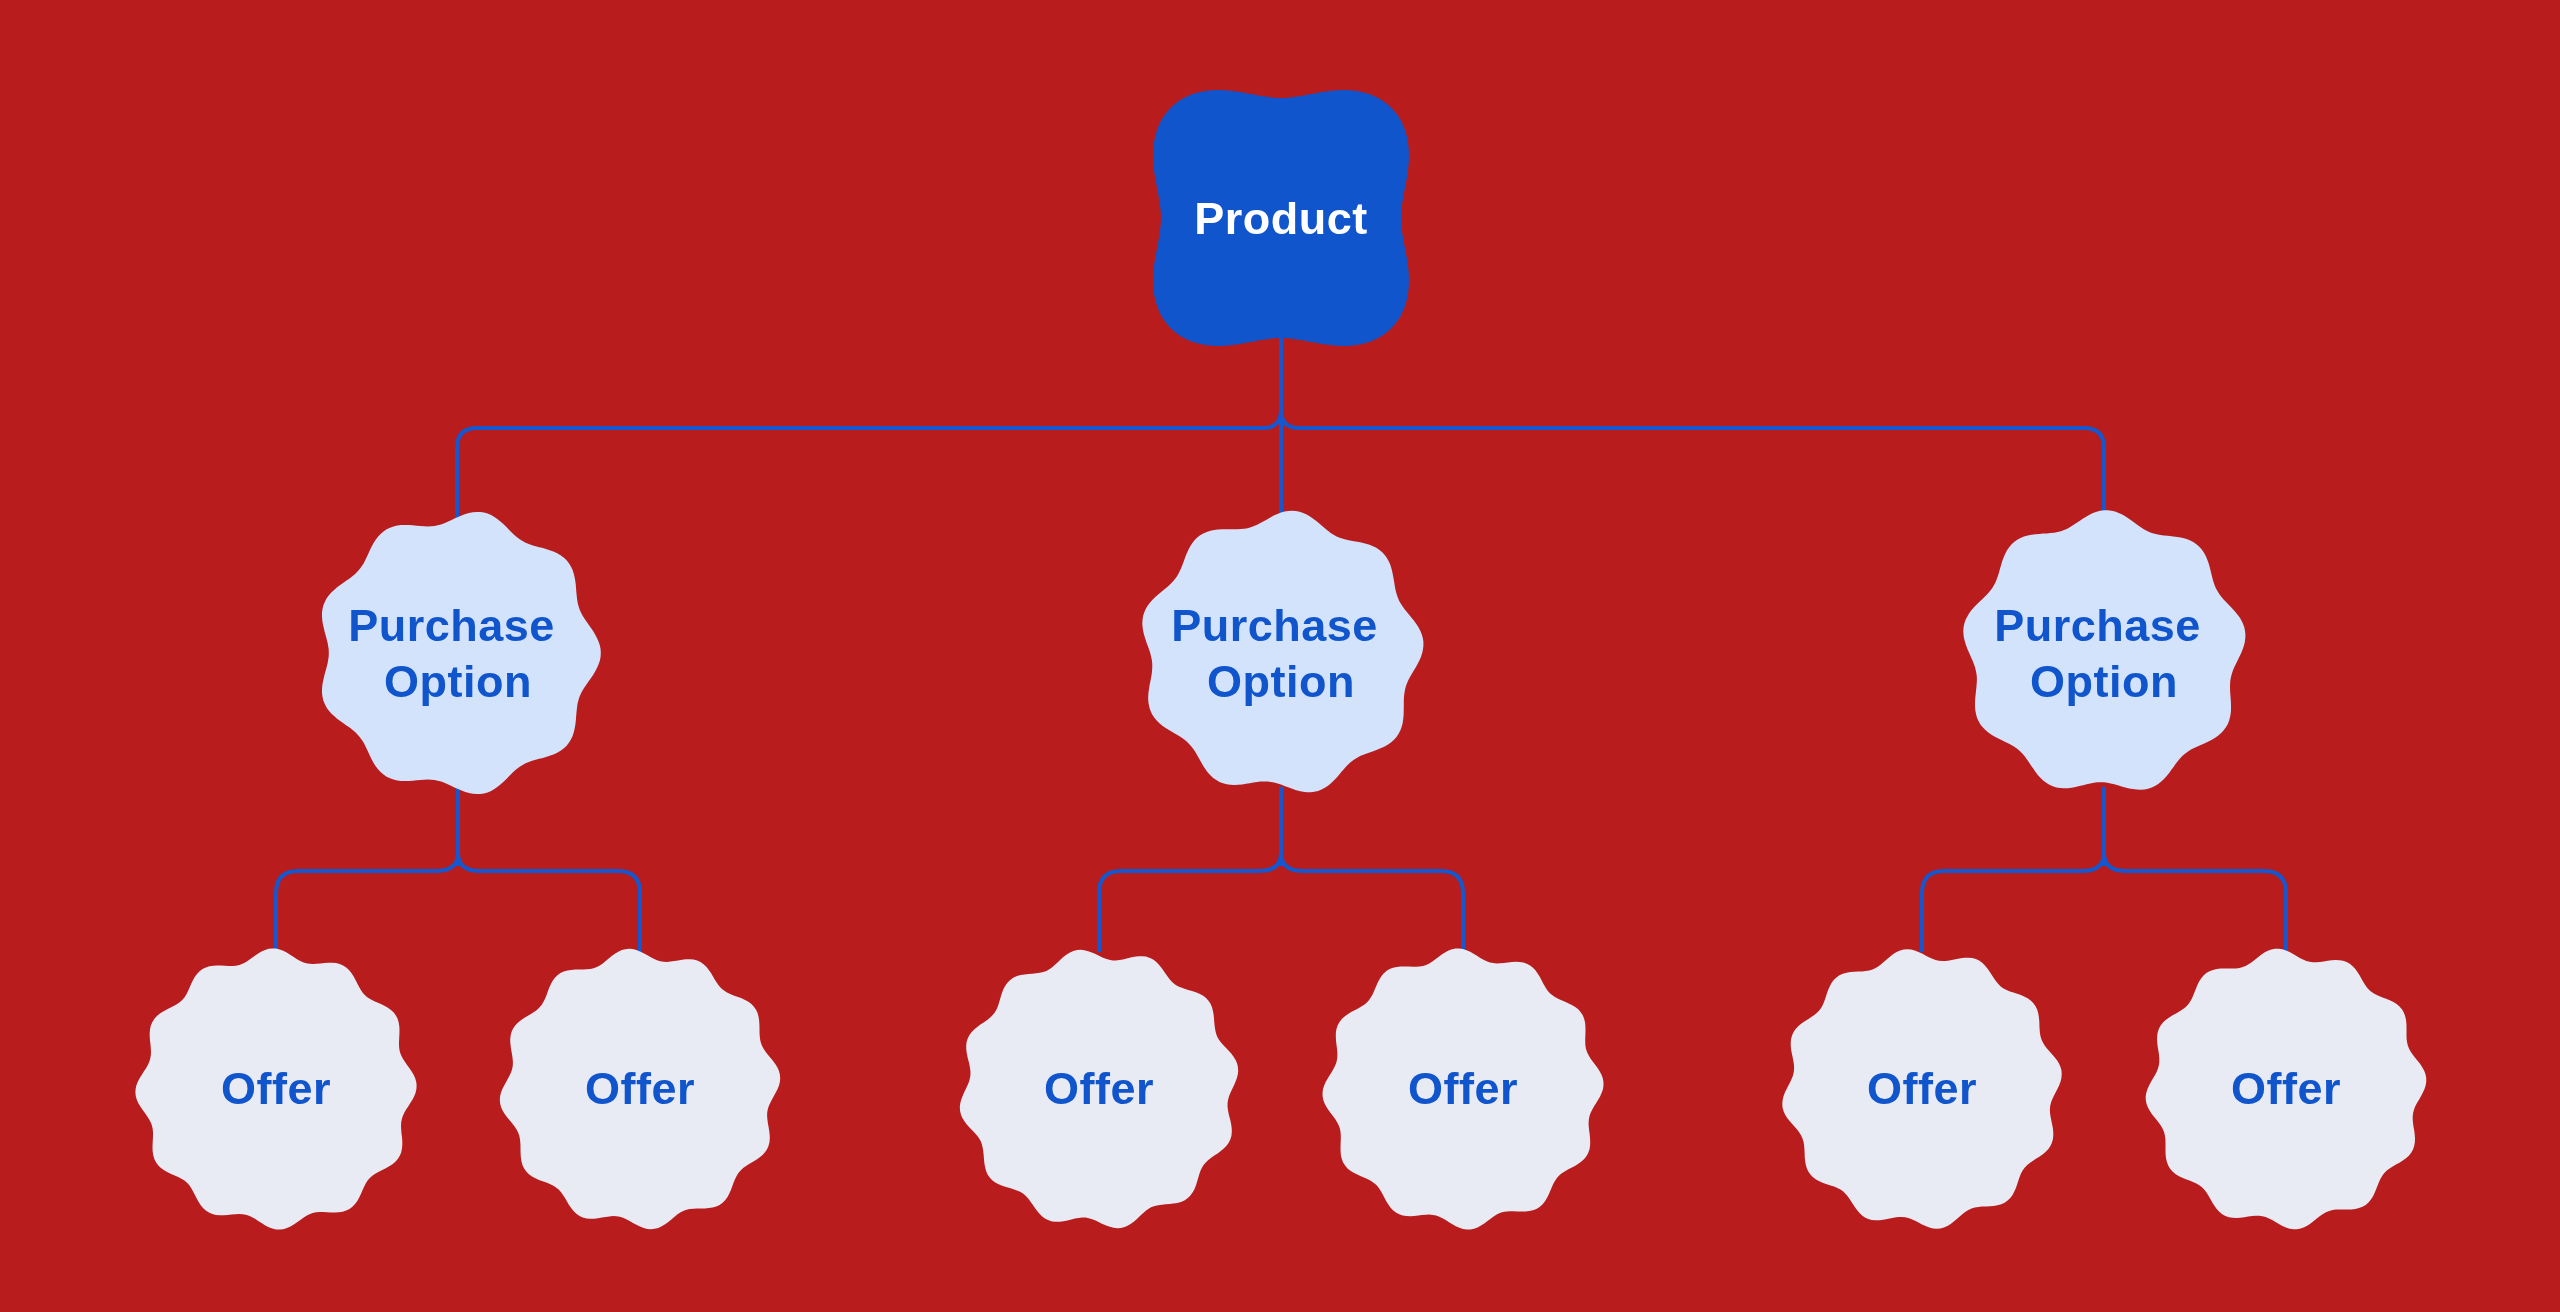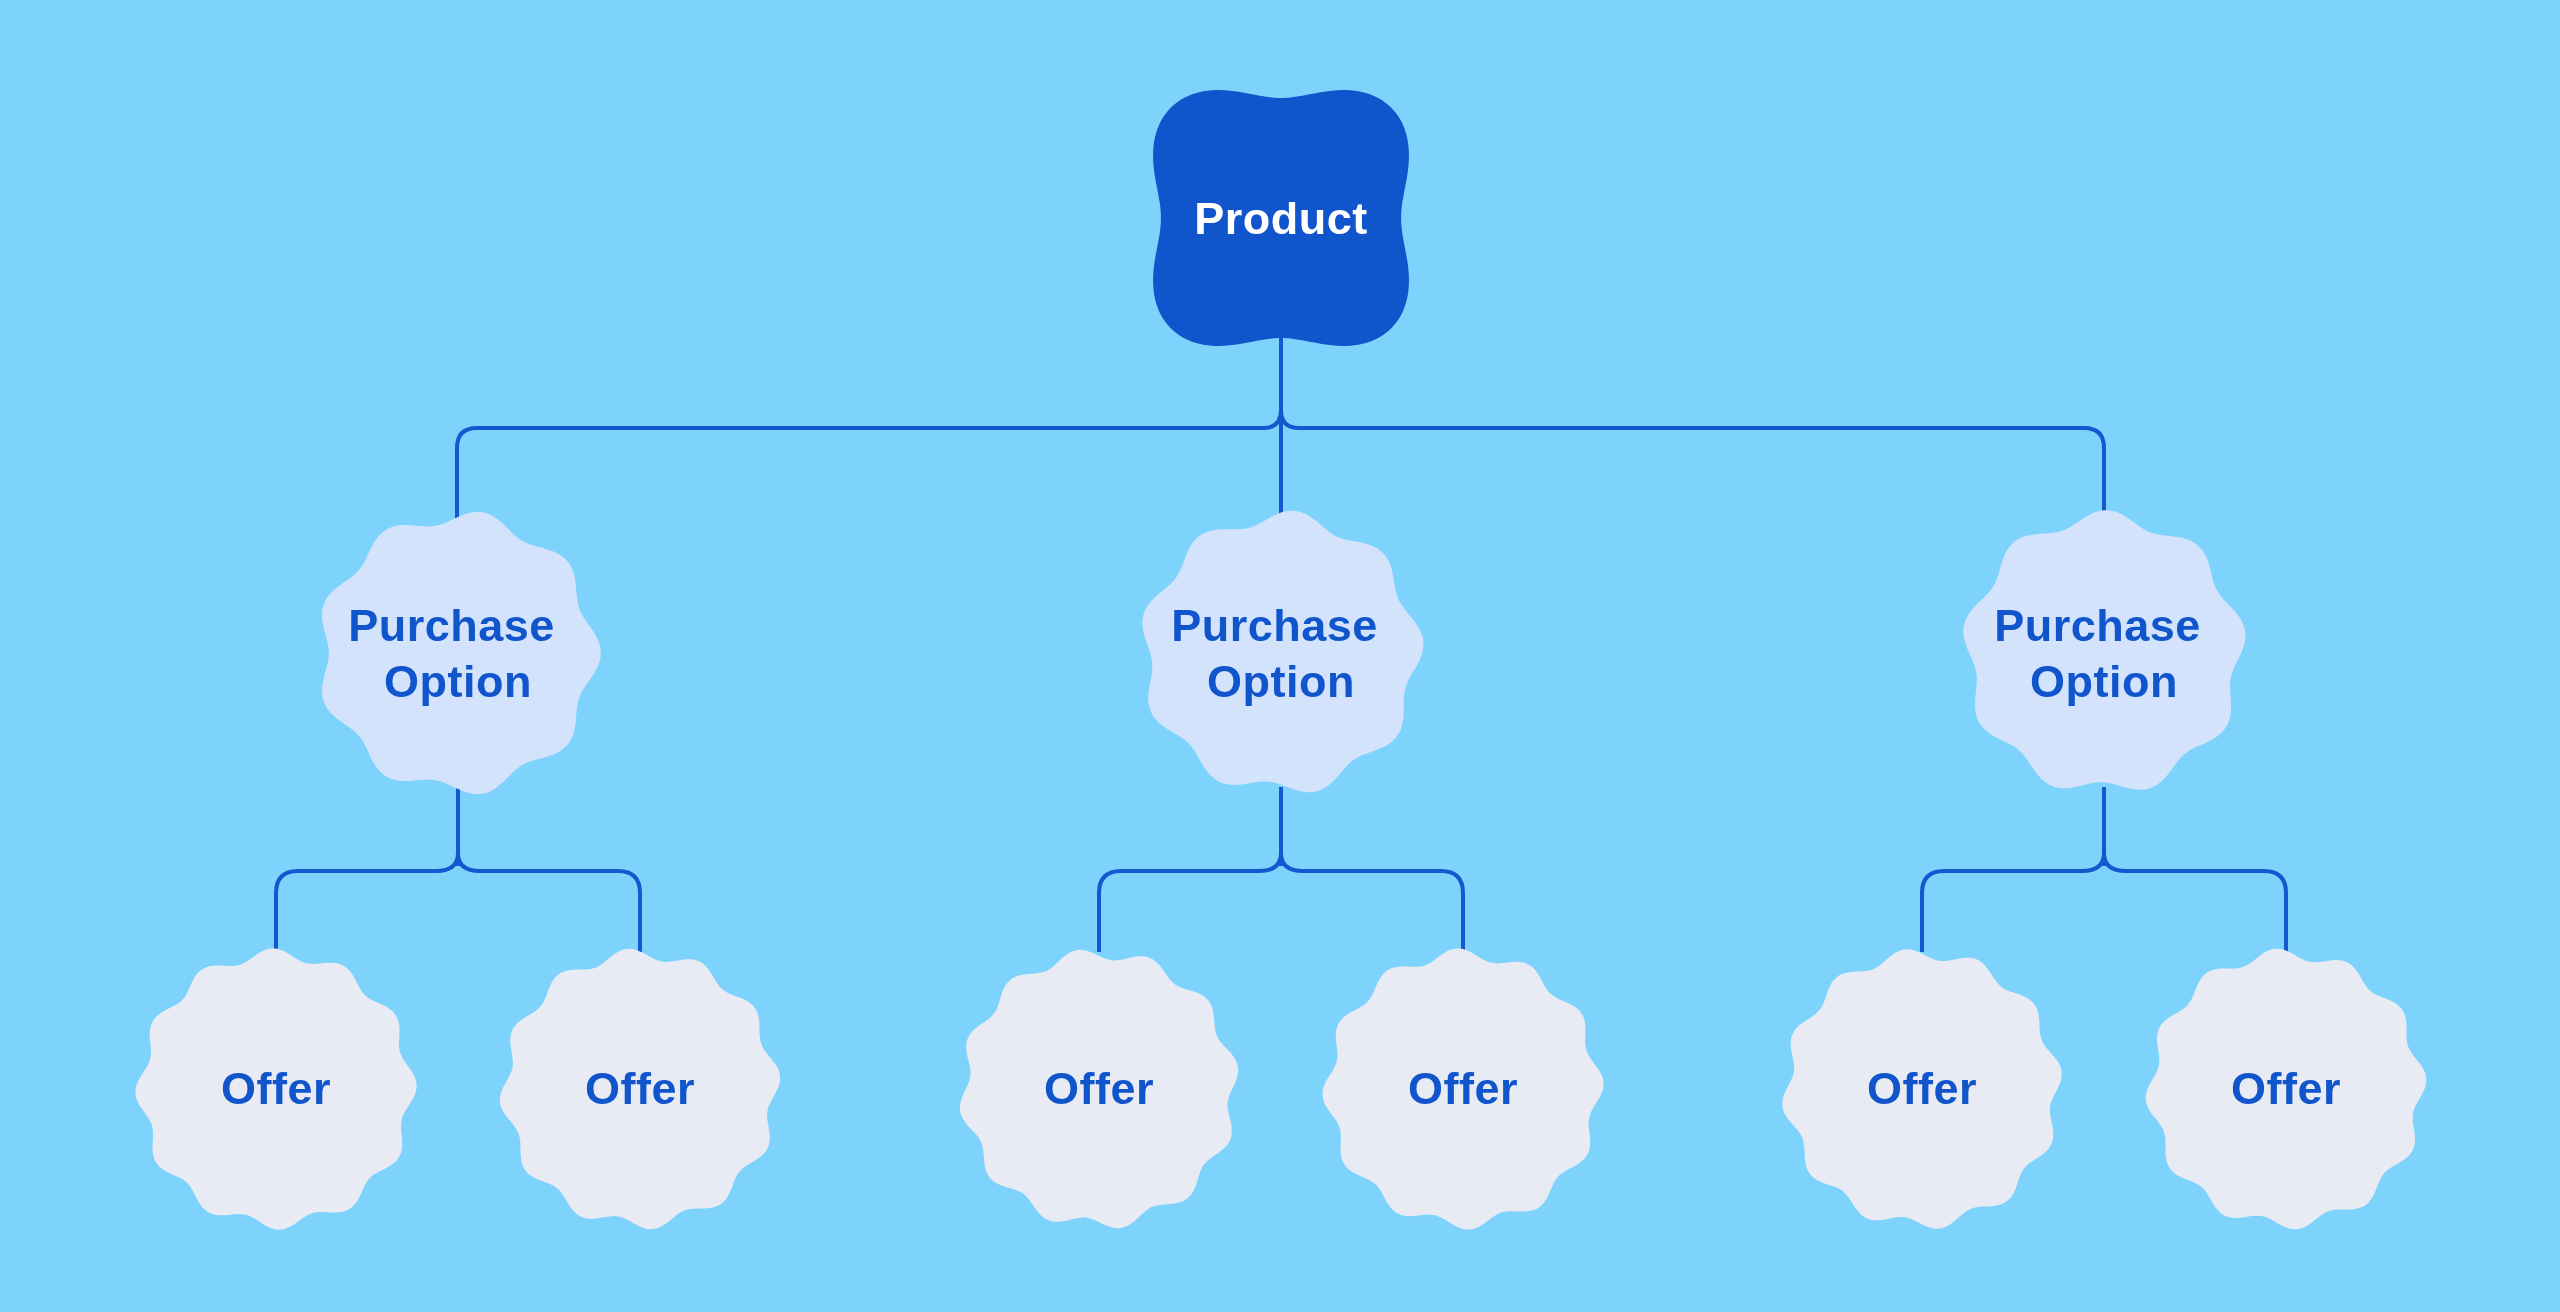--- a/index.html
+++ b/index.html
@@ -3,21 +3,21 @@
 <meta charset="utf-8">
 <style>
   html, body {
     margin: 0;
     padding: 0;
     background: #ffffff;
   }
   .canvas {
     width: 2560px;
     height: 1312px;
-    background: #7dd3fc;
+    background: #b91c1c;
     position: relative;
   }
   svg { display: block; width: 2560px; height: 1312px; }
   .connector {
     fill: none;
     stroke: #1457CE;
     stroke-width: 4;
     stroke-linecap: butt;
   }
   .node-label {

